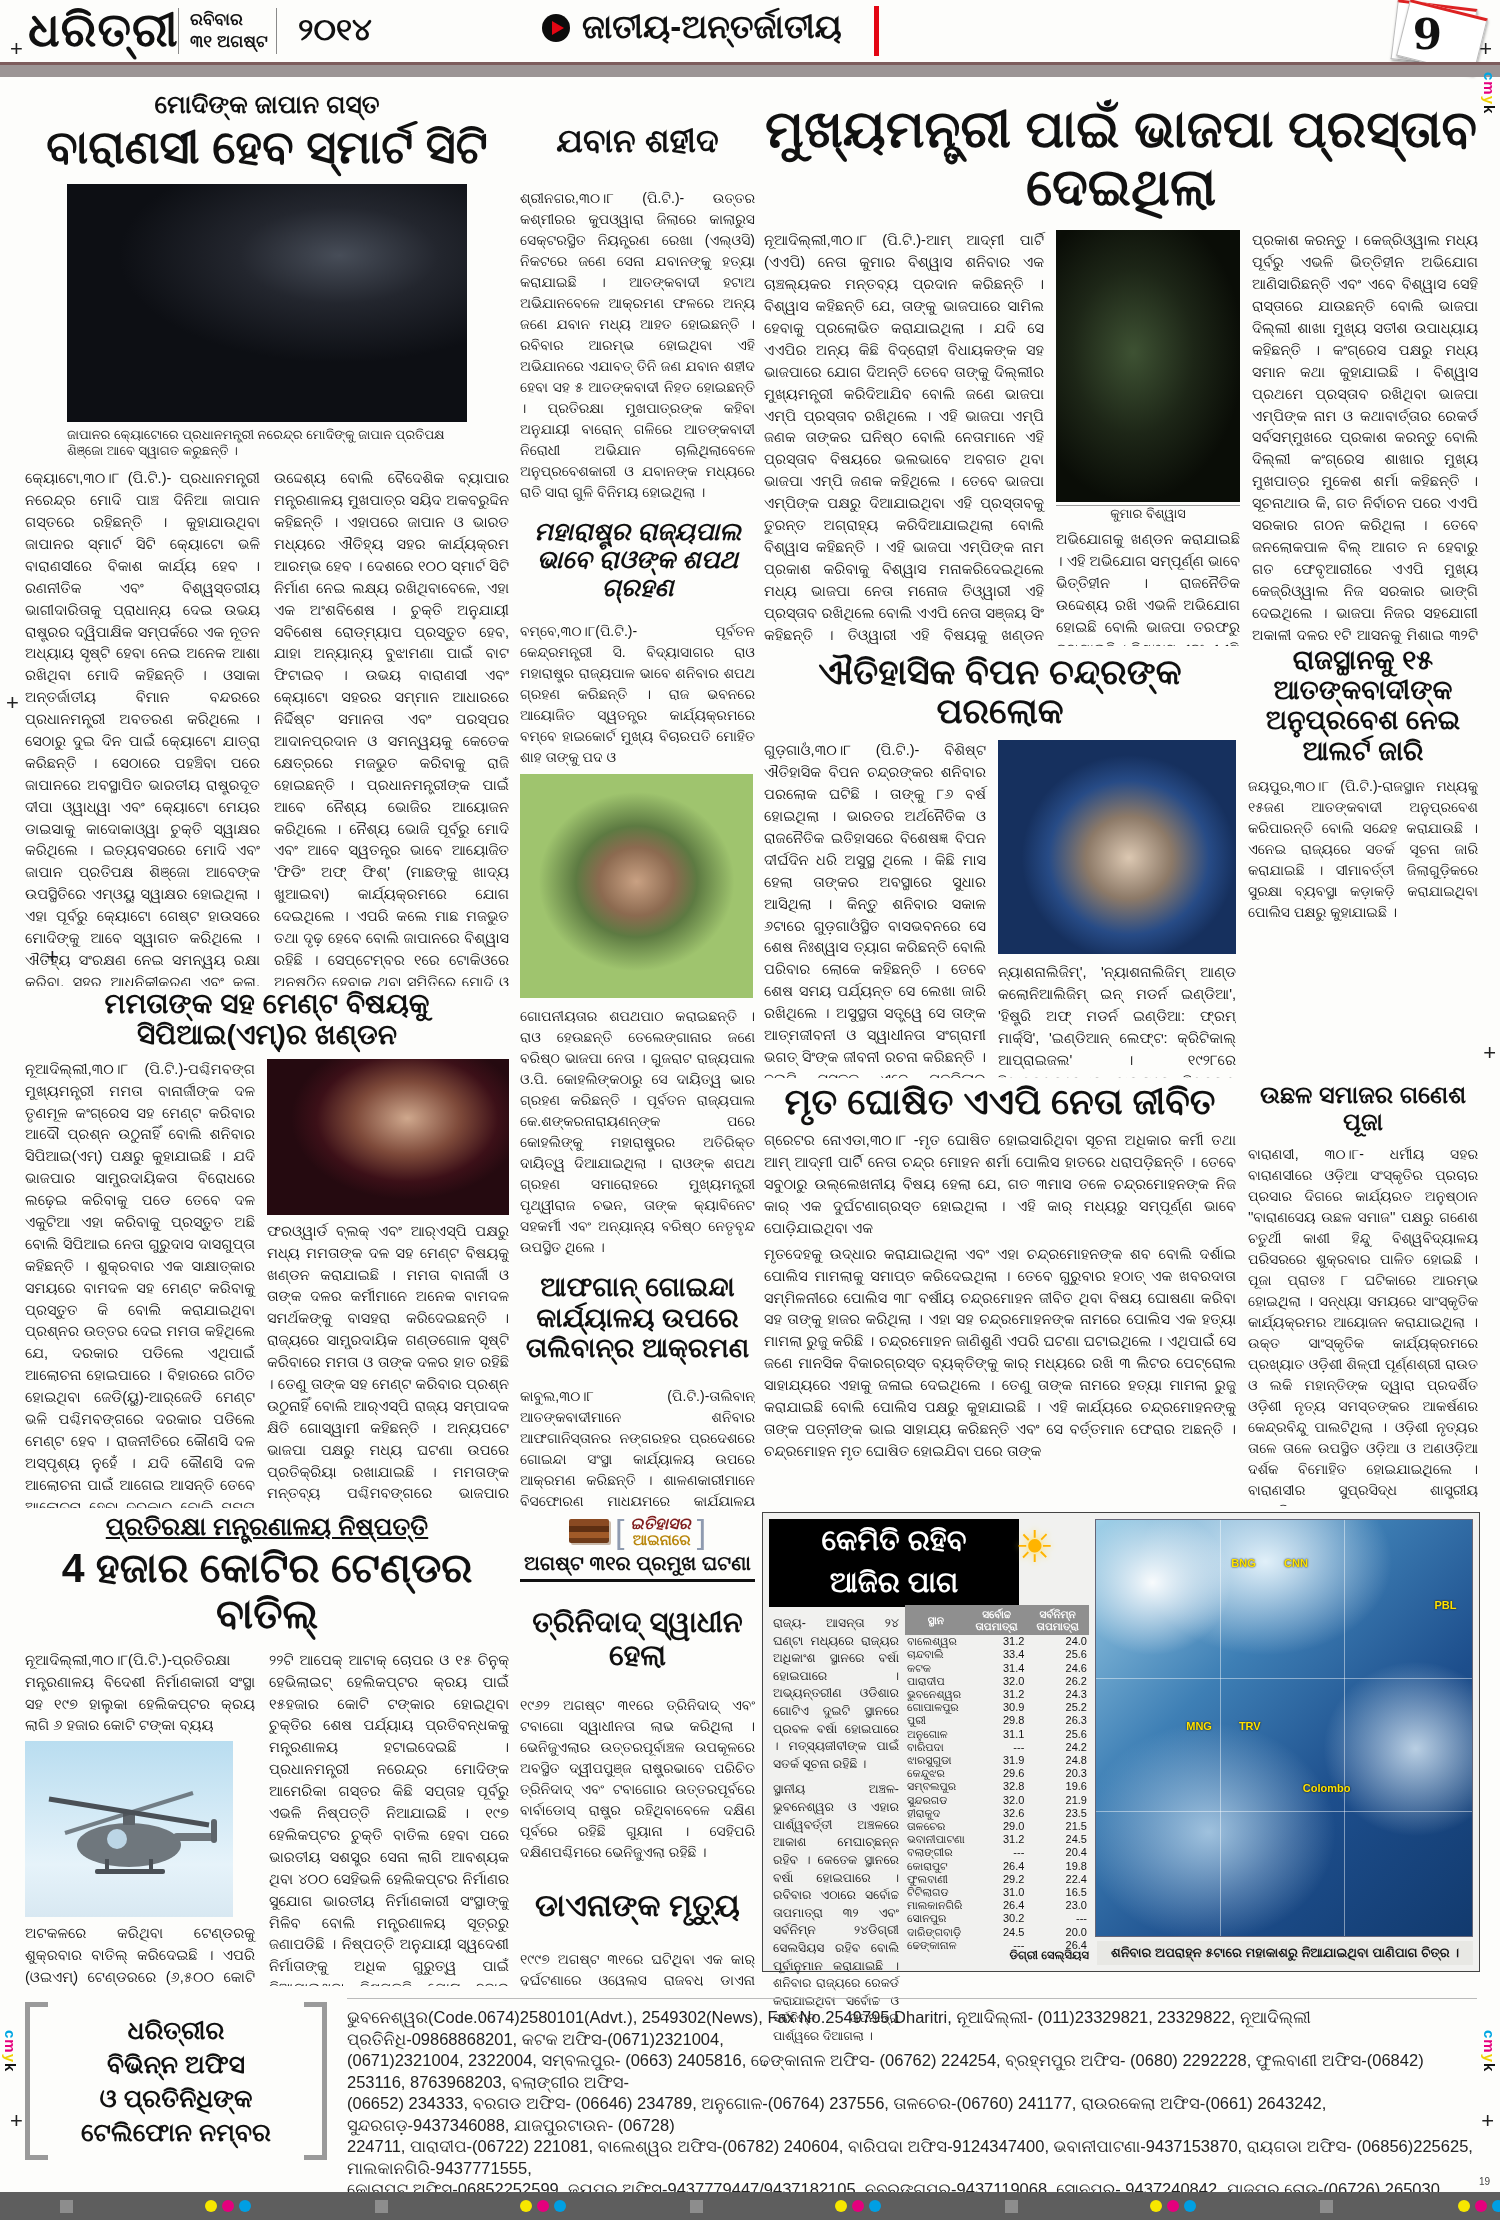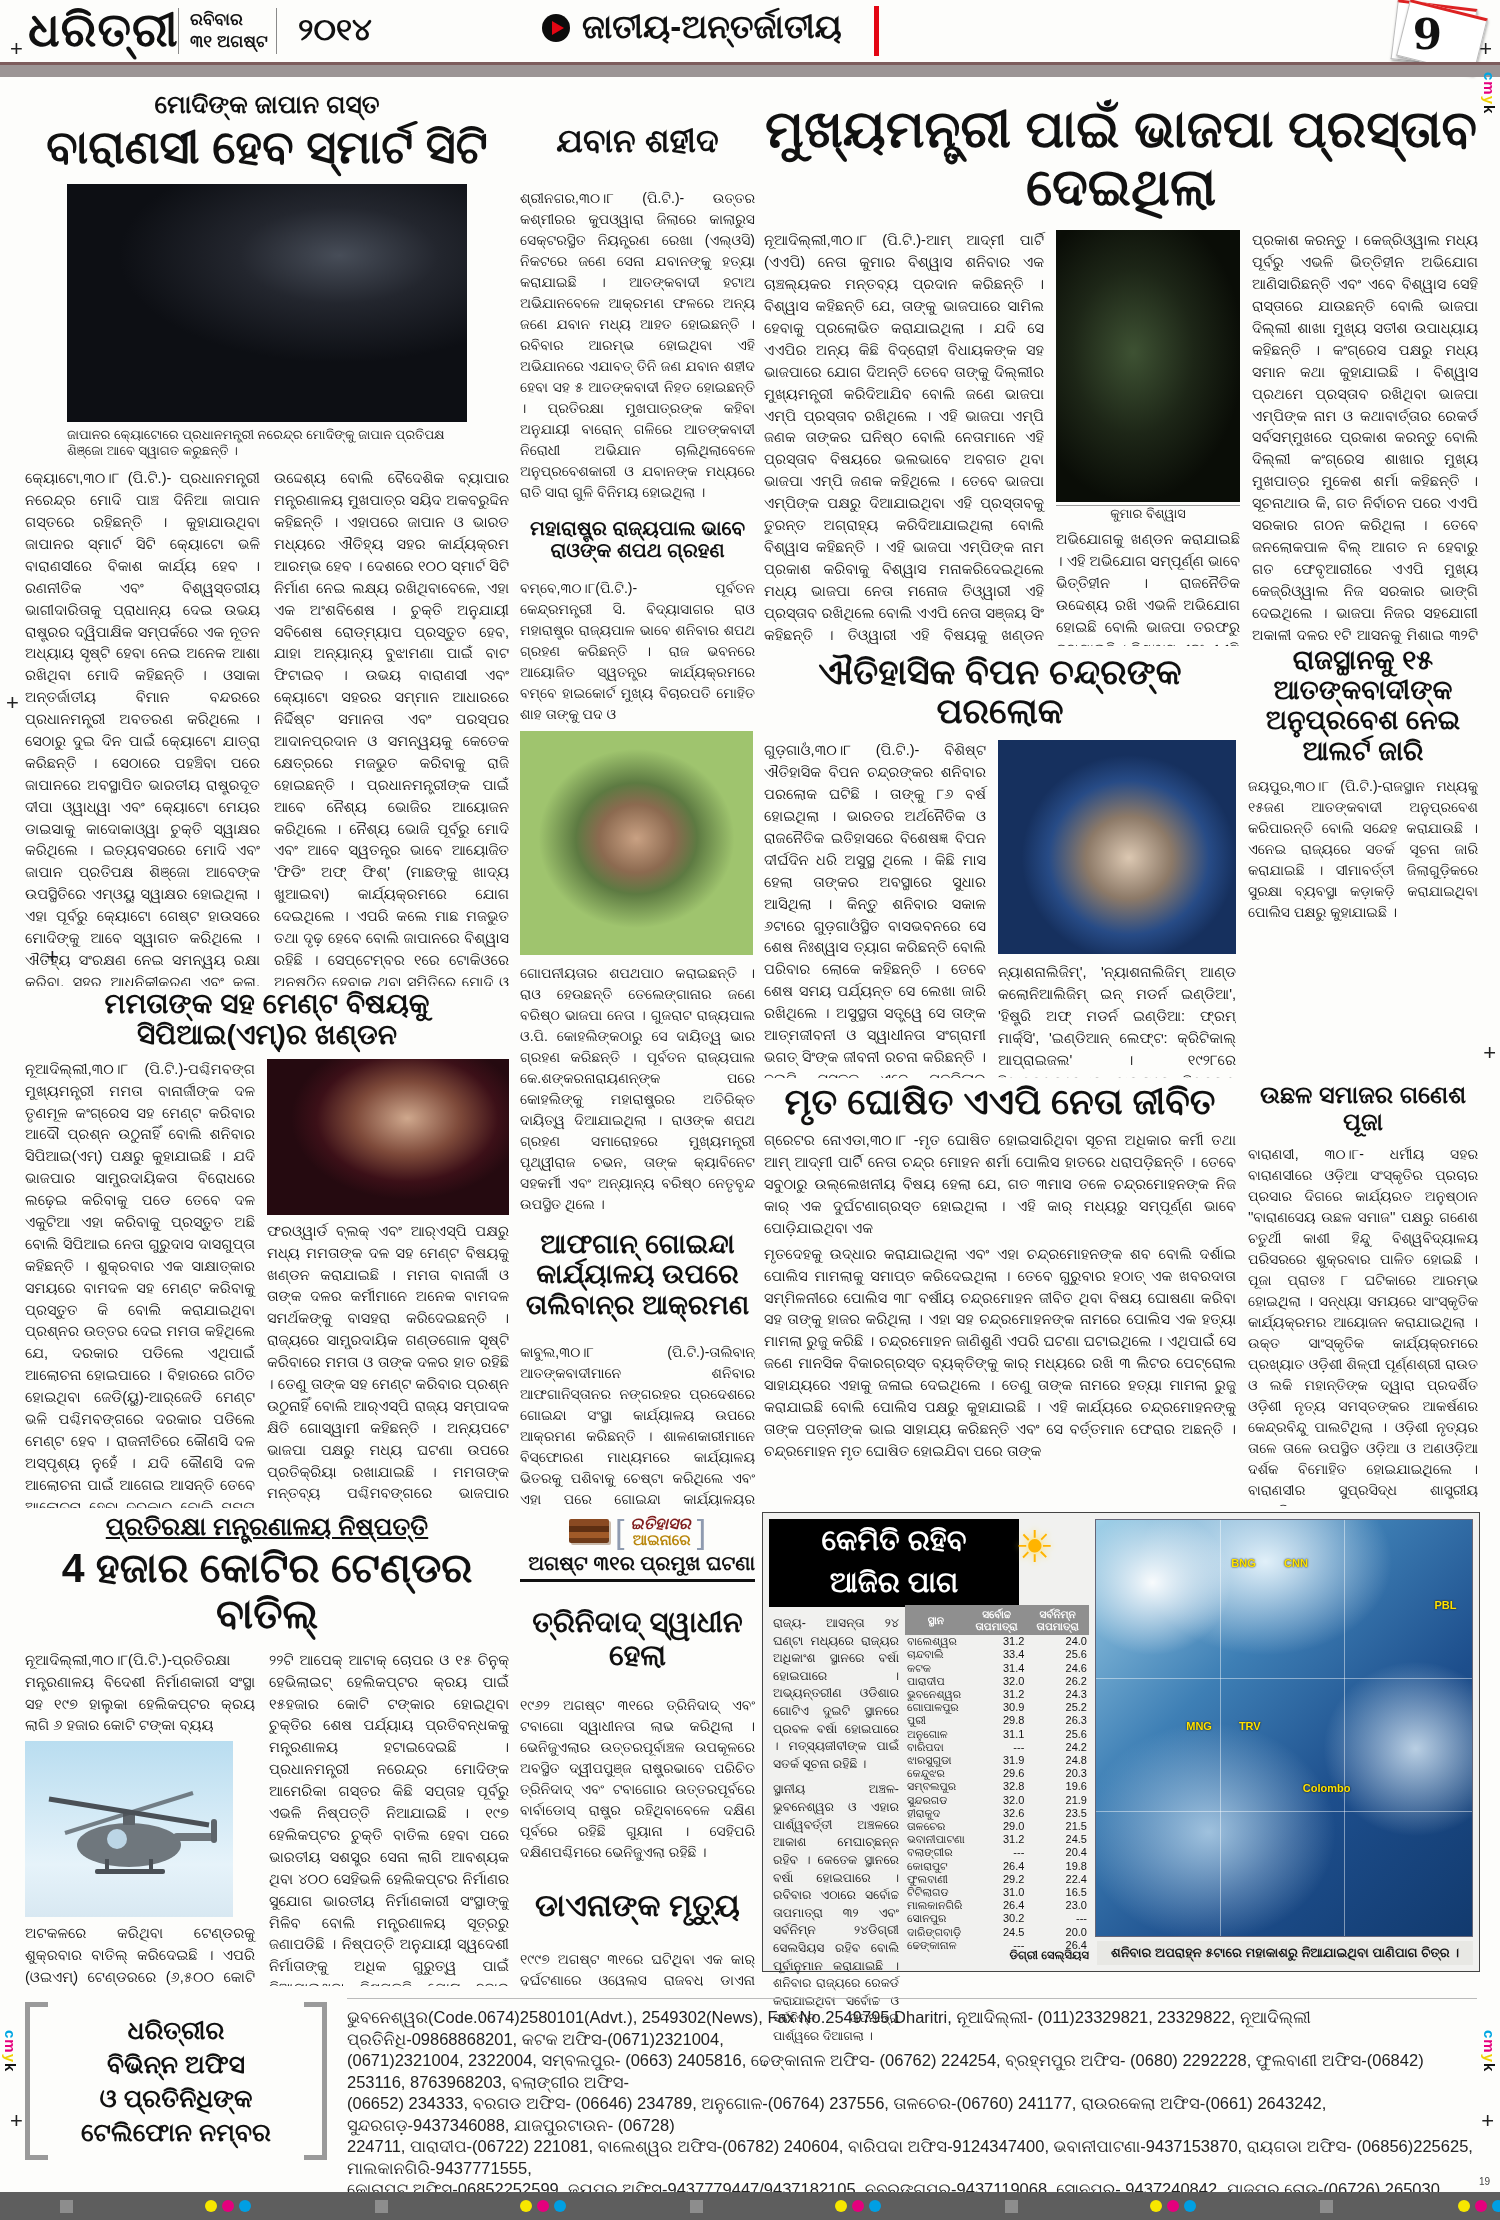--- a/index.html
+++ b/index.html
@@ -43,29 +43,29 @@
   .ph-mamata{background:radial-gradient(48% 52% at 58% 38%,#cfa88d 0%,#7e4a3a 45%,#3c1018 78%,#250a10 100%);}
   .ph-sharma{background:radial-gradient(52% 55% at 50% 42%,#ecd9ca 0%,#c9b9a9 45%,#9a948b 100%);}
   .ph-sat{background:
       radial-gradient(30% 25% at 15% 15%,rgba(255,255,255,.95),rgba(255,255,255,0) 70%),
       radial-gradient(45% 30% at 45% 10%,rgba(240,250,255,.9),rgba(255,255,255,0) 75%),
       radial-gradient(35% 30% at 85% 55%,rgba(225,240,250,.8),rgba(255,255,255,0) 70%),
       radial-gradient(45% 35% at 30% 75%,rgba(210,235,250,.7),rgba(255,255,255,0) 75%),
       linear-gradient(135deg,#9fd0e8 0%,#3e7fb5 35%,#1d4e8c 65%,#123a6e 100%);}
   
   .hl-s{font-size:33px;}
-  .hl-m{font-size:20px;}
+  .hl-m{font-size:25px;font-style:italic;}
   .hl-afg{font-size:27px;}
   
   .hist-logo{display:flex;align-items:center;justify-content:center;gap:6px;margin:2px 0 4px 0;}
   .books{width:40px;height:24px;background:linear-gradient(#8a4a22 30%,#5e2f12 30% 55%,#a05a28 55% 80%,#6e3a18 80%);border-radius:2px;box-shadow:2px 2px 0 #c9b9a9;}
   .hist-br{font-size:34px;color:#8f9bb0;font-weight:400;line-height:1;}
   .hist-t1{font-style:italic;color:#7f1d1d;font-weight:700;font-size:16px;display:block;line-height:16px;}
   .hist-t2{color:#b8860b;font-weight:800;font-size:15px;display:block;line-height:15px;text-align:right;}
-  .hist-head{font-size:20px;font-weight:800;text-align:right;border-bottom:3px solid #111;padding-bottom:4px;margin-bottom:8px;}
+  .hist-head{font-size:20px;font-weight:800;text-align:center;border-bottom:3px solid #111;padding-bottom:4px;margin-bottom:8px;}
   
   .weather{position:absolute;left:762px;top:1512px;width:716px;height:458px;border:1px solid #444;background:#f1f1ef;}
   .wtitle{position:absolute;left:6px;top:6px;width:250px;height:88px;background:#000;color:#fff;text-align:center;
           font-size:29px;font-weight:800;line-height:42px;}
   .sun-icon{position:absolute;left:252px;top:8px;font-size:44px;color:#ffb400;text-shadow:0 0 6px #ffde5a;}
   .sun-icon::before{content:"\2600";}
   .wtext{position:absolute;left:10px;top:102px;width:126px;font-size:12.4px;line-height:1.42;text-align:justify;}
   .wtext p{margin:0 0 8px 0;}
   .wtable{position:absolute;left:142px;top:92px;width:184px;border-collapse:collapse;font-size:11px;}
   .wtable th{background:#8f8f8f;color:#fff;font-weight:700;font-size:10.5px;line-height:1.15;padding:3px 2px;text-align:center;}

